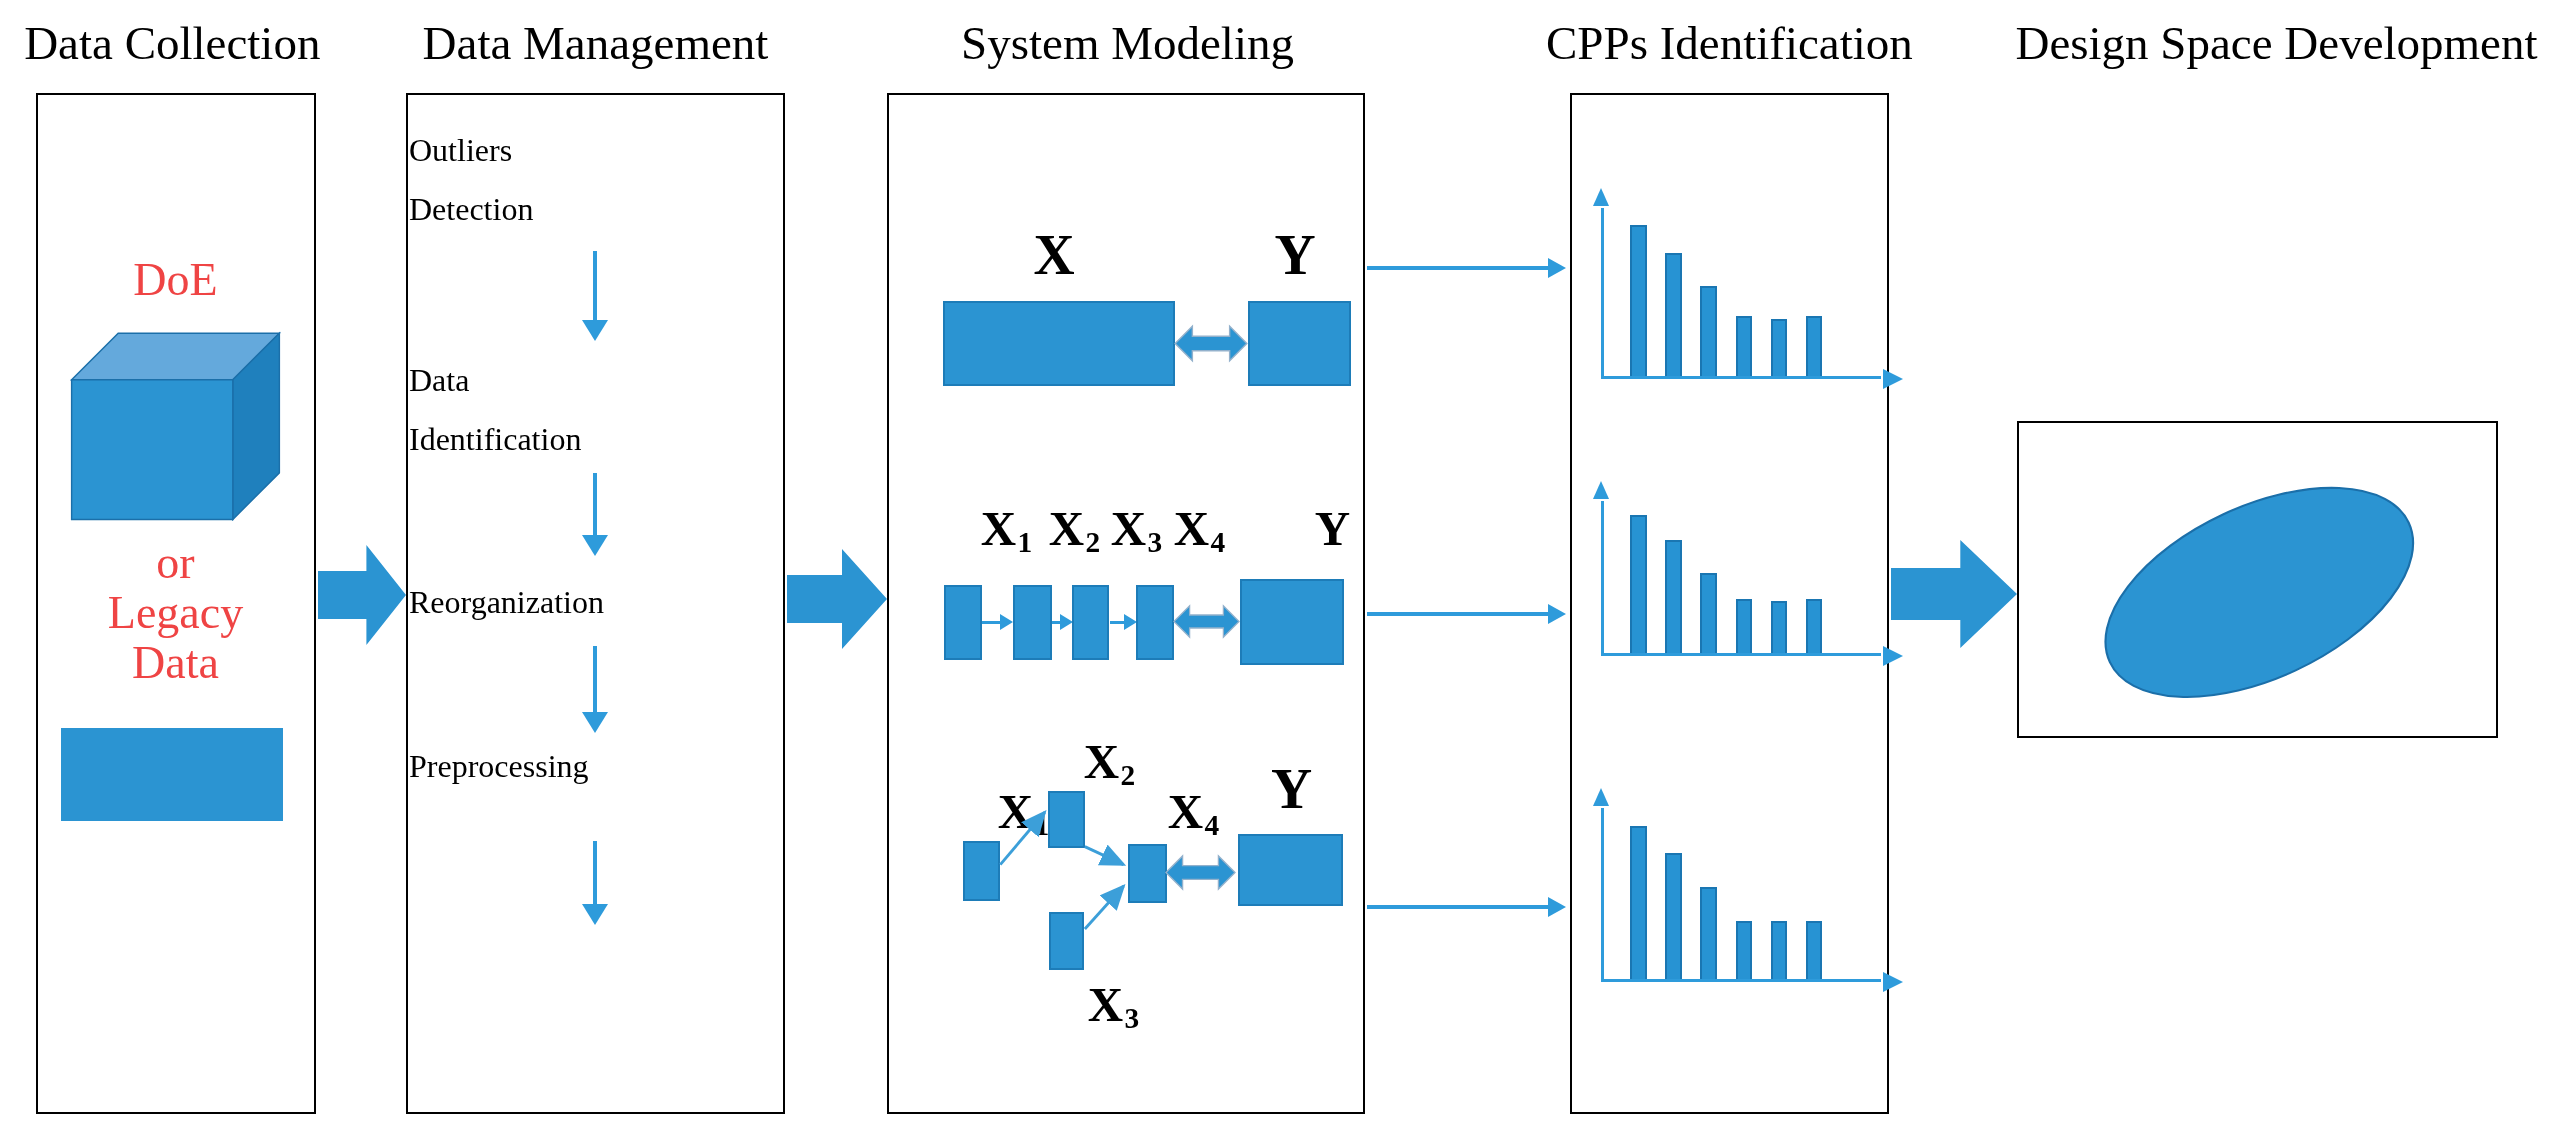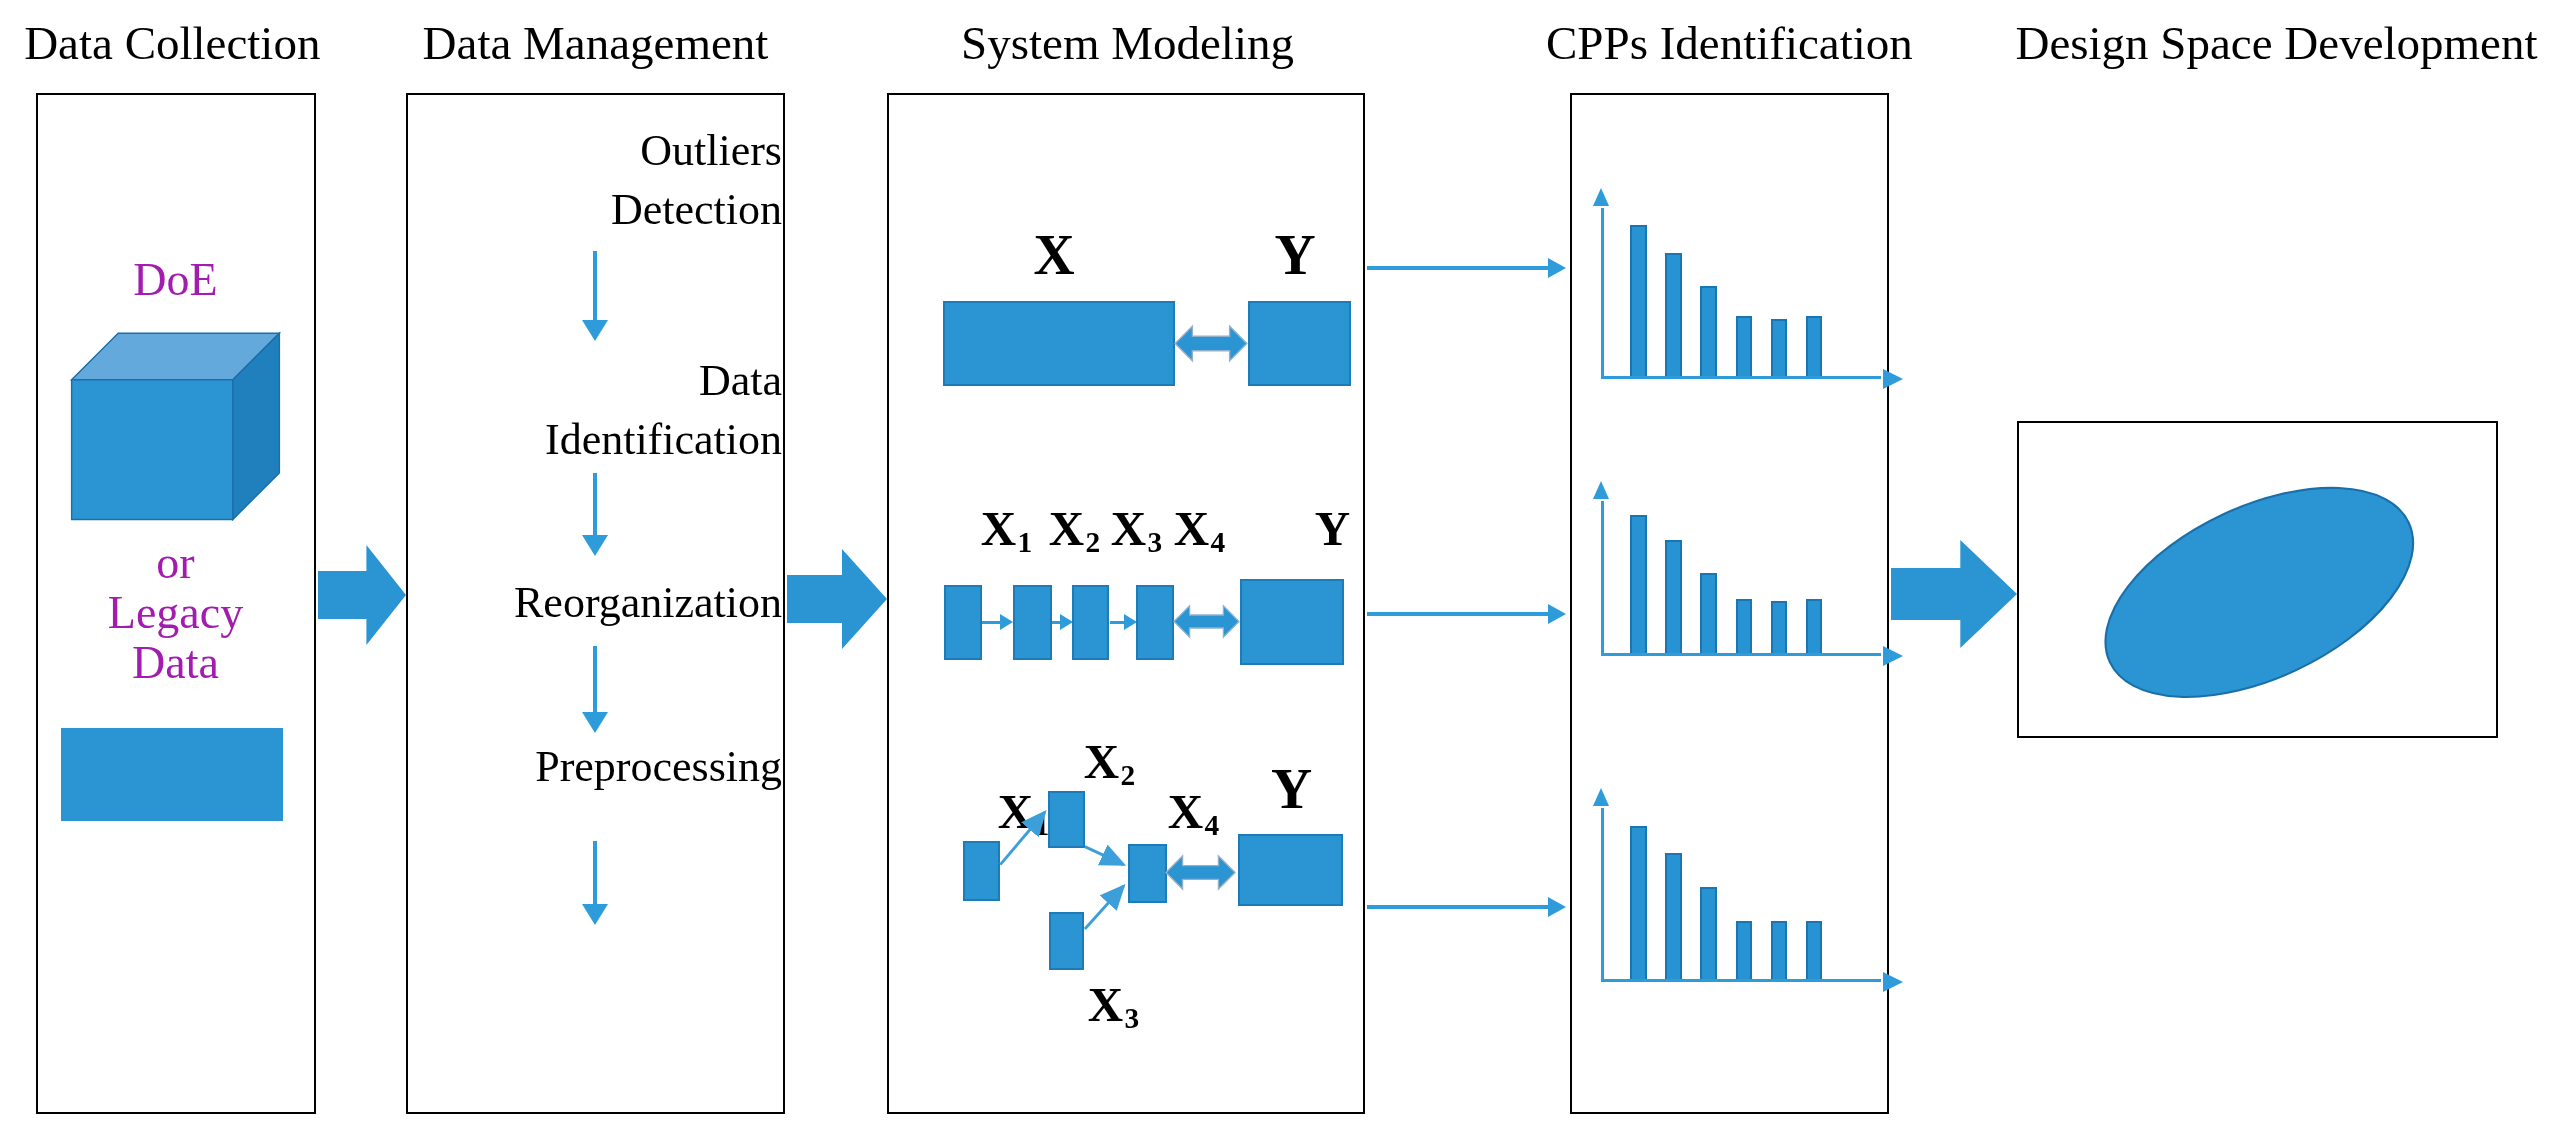--- a/index.html
+++ b/index.html
@@ -17,24 +17,24 @@
     width:2576px;height:1143px;
     background:#fff;
     font-family:"Liberation Serif", serif;
     overflow:hidden;
   }
   .title{
     position:absolute;top:13px;height:60px;line-height:60px;
     text-align:center;font-size:47px;color:#000;white-space:nowrap;
   }
   .box{position:absolute;border:2.9px solid #000;background:#fff;box-sizing:border-box;}
-  .step{position:absolute;width:373px;text-align:right;font-size:44px;line-height:59px;color:#000;}
+  .step{position:absolute;width:373px;text-align:left;font-size:32px;line-height:59px;color:#000;}
   .bluerect{position:absolute;background:var(--blue);box-sizing:border-box;}
   .srect{border:2.2px solid var(--rect-border);}
-  .ctext{position:absolute;text-align:center;color:#a21caf;}
+  .ctext{position:absolute;text-align:center;color:#ef4444;}
   .varrow{position:absolute;width:4.3px;background:var(--arrow);}
   .varrow::after{
     content:'';position:absolute;top:100%;left:50%;transform:translateX(-50%);
     border:solid transparent;border-width:21.5px 13.6px 0 13.6px;border-top-color:var(--arrow);
   }
   .harrow{position:absolute;height:3.6px;background:var(--arrow);}
   .harrow::after{
     content:'';position:absolute;left:100%;top:50%;transform:translateY(-50%);
     border:solid transparent;border-width:10.8px 0 10.8px 18.7px;border-left-color:var(--arrow);
   }

